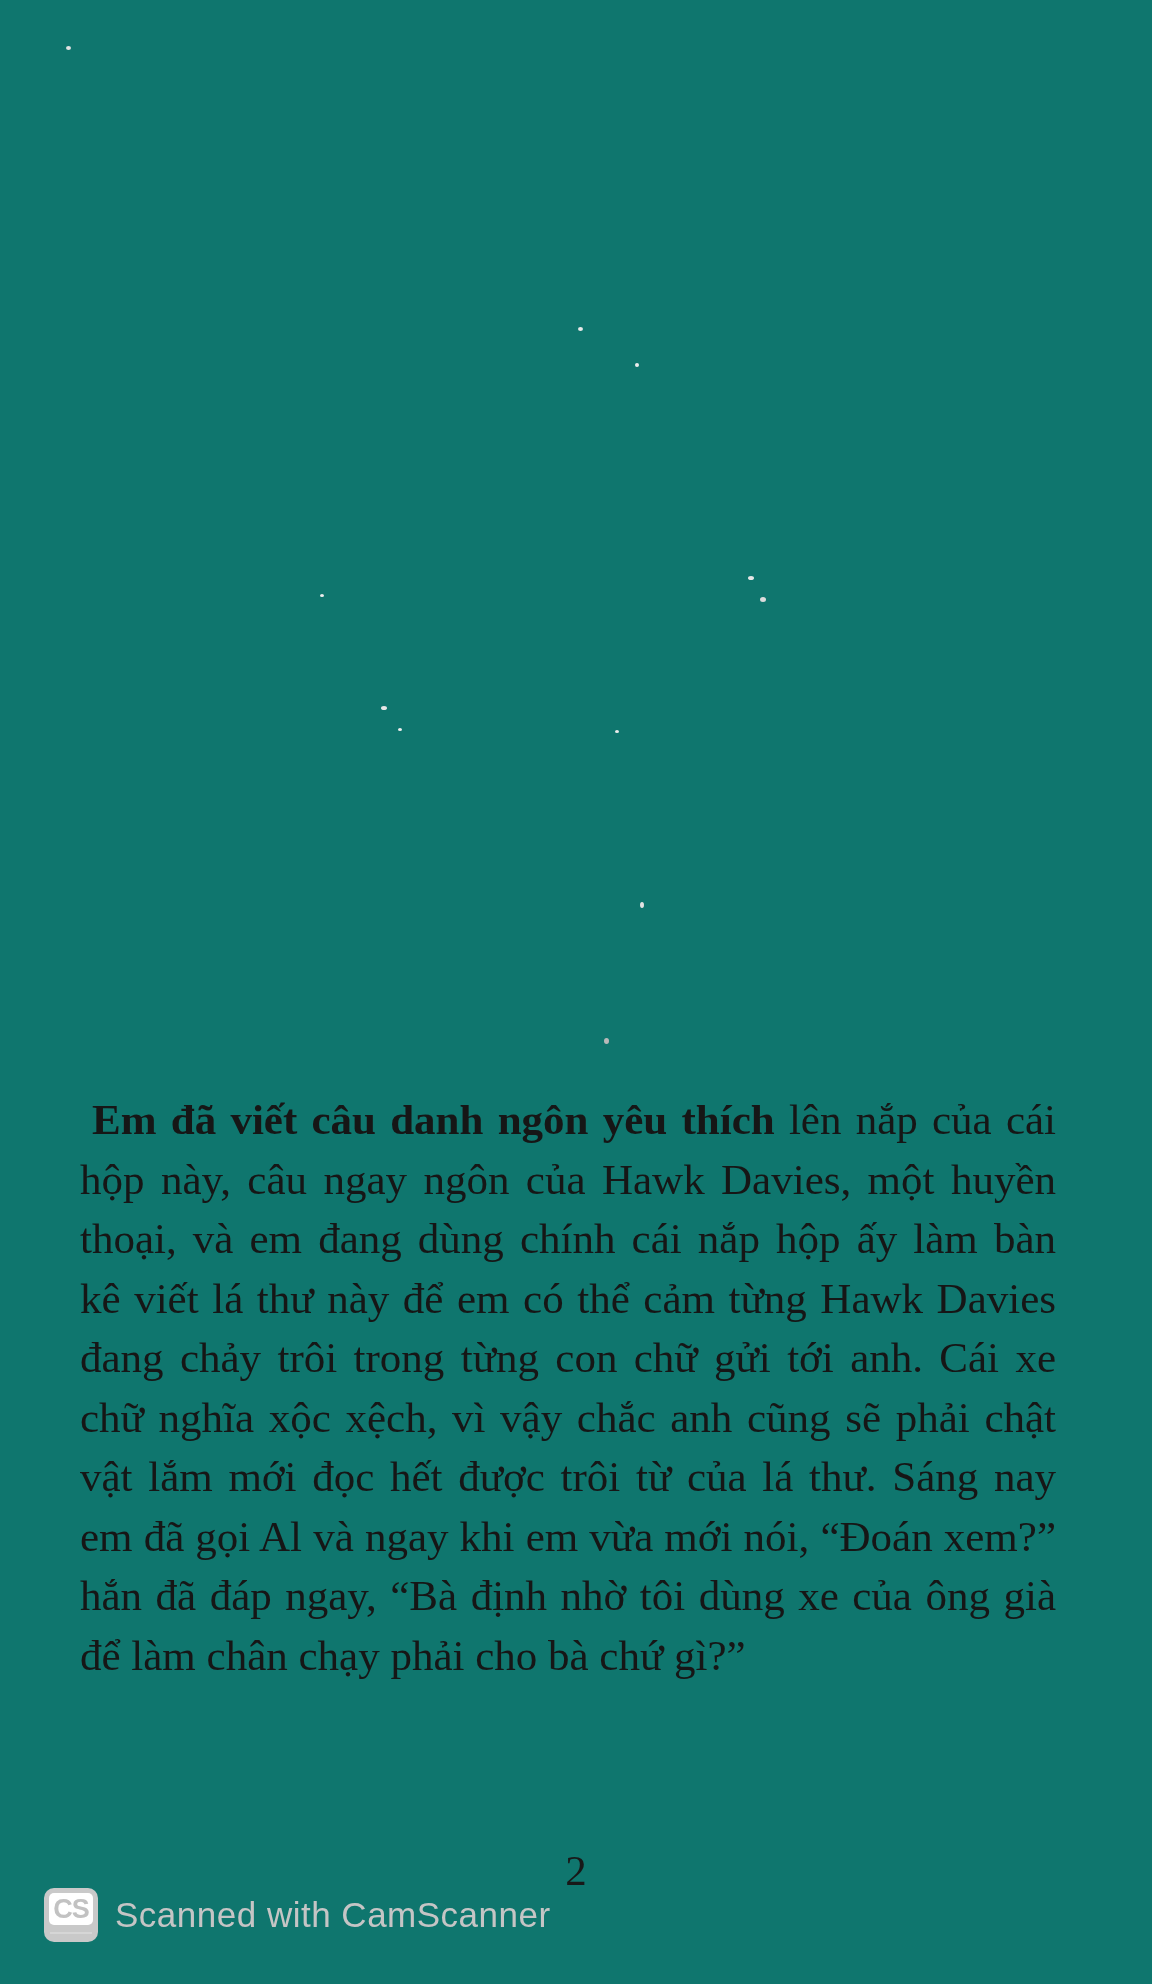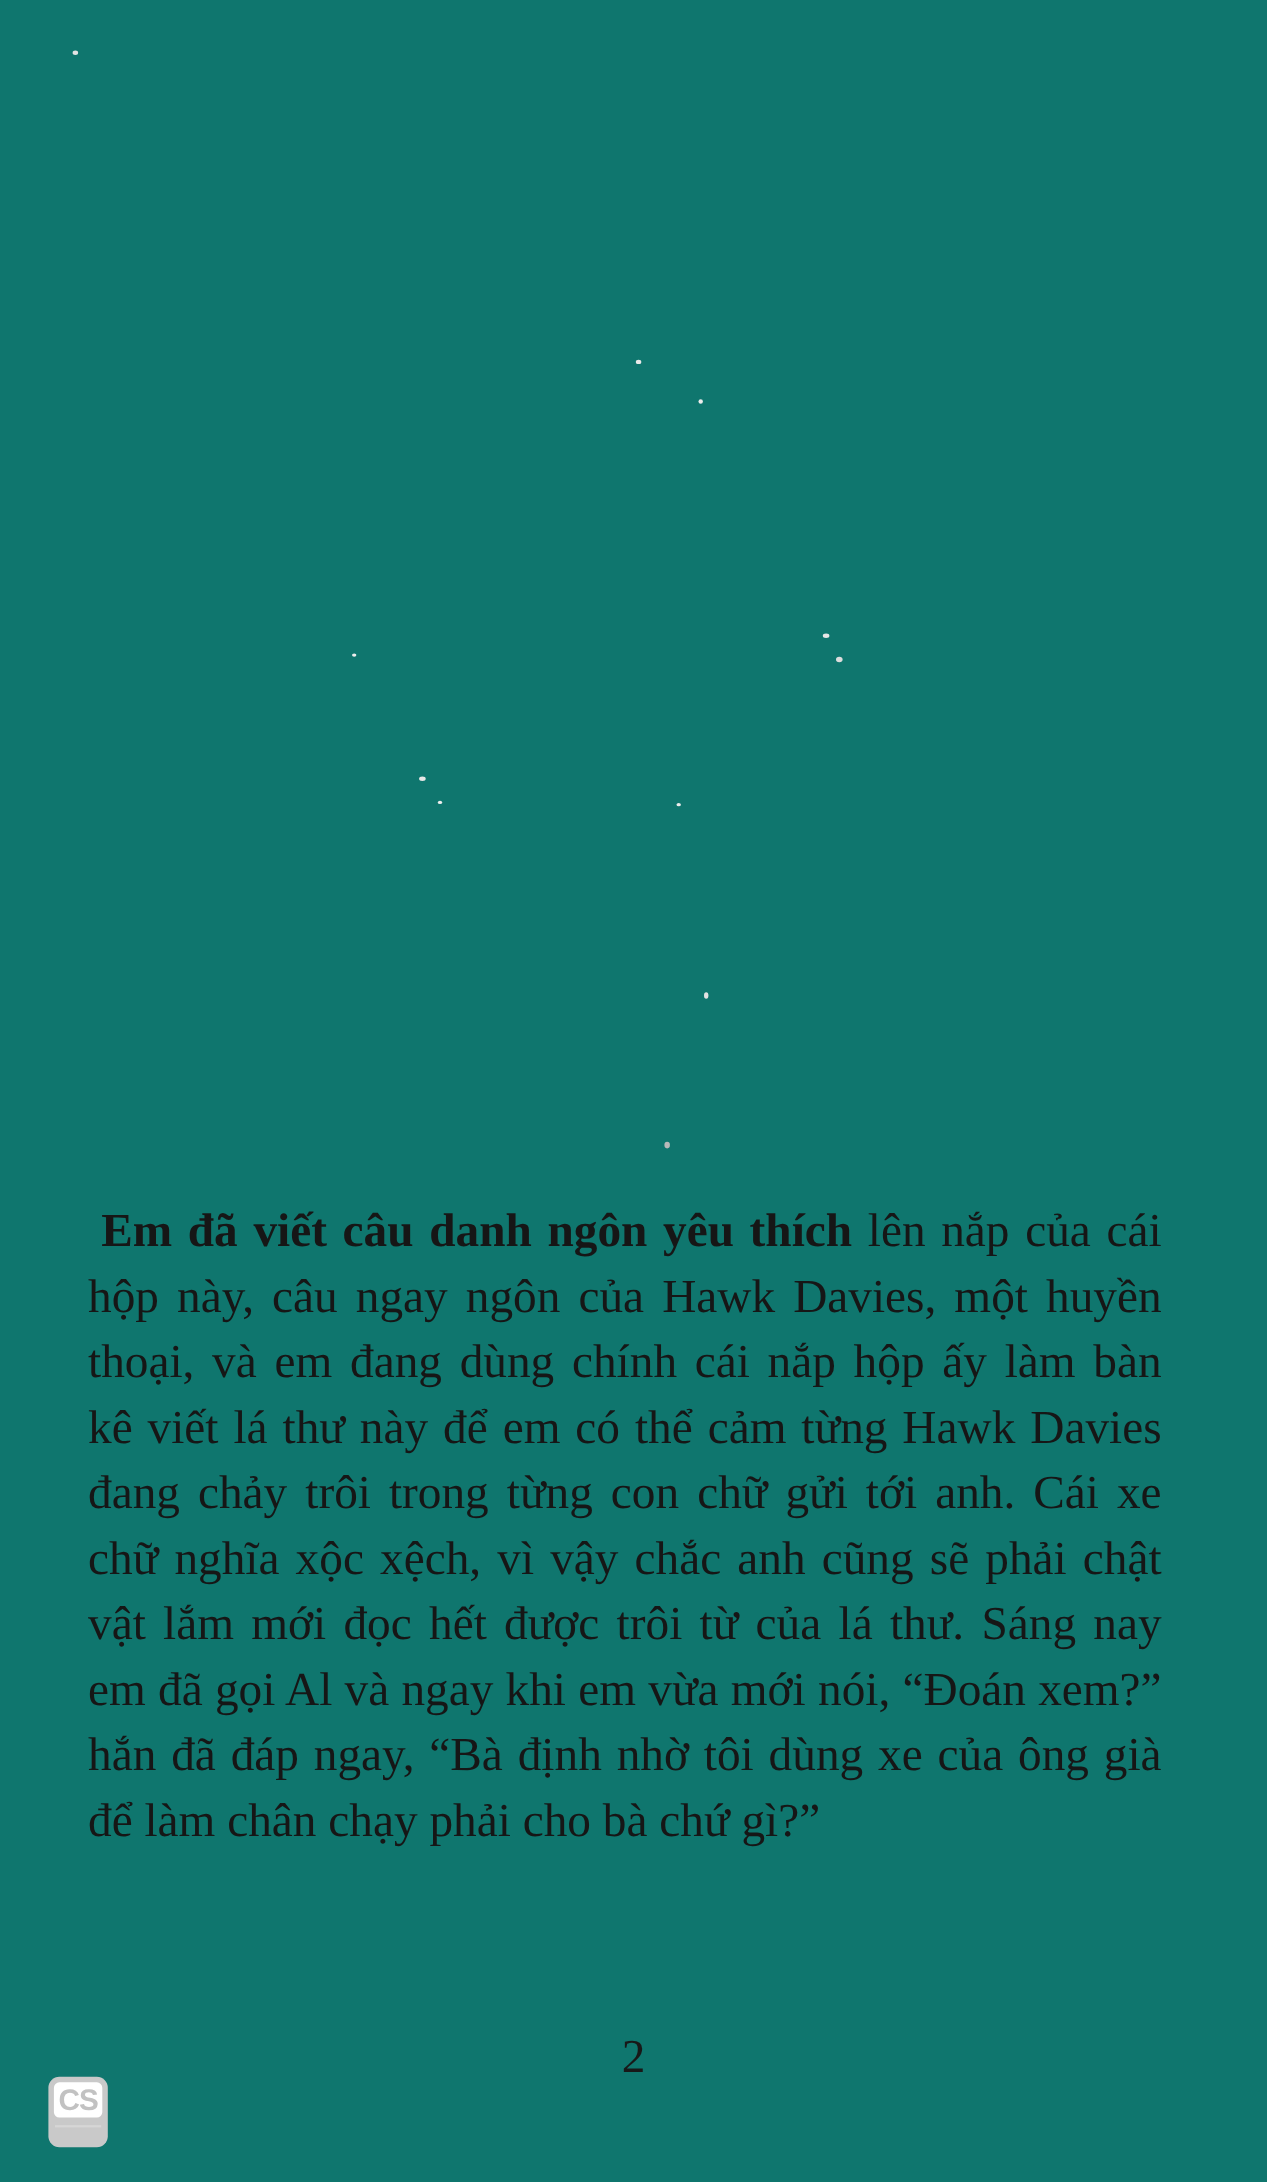--- a/index.html
+++ b/index.html
@@ -61,21 +61,21 @@
     top: 1888px;
     display: flex;
     align-items: center;
     gap: 17px;
     text-decoration: none;
     cursor: pointer;
   }
   .cs-logo {
     position: relative;
     width: 54px;
-    height: 64px;
+    height: 54px;
     background: #c9c9c9;
     border-radius: 10px;
     flex: 0 0 auto;
   }
   .cs-inner {
     position: absolute;
     left: 5px;
     right: 5px;
     top: 5px;
     height: 32px;
@@ -136,15 +136,16 @@
     <div class="line last"><span>để làm chân chạy phải cho bà chứ gì?”</span></div>
   </main>
 
   <div class="page-number">2</div>
 
   <a class="watermark">
     <span class="cs-logo">
       <span class="cs-inner">CS</span>
       <span class="cs-band-line"></span>
     </span>
+    <span class="wm-text">Scanned with CamScanner</span>
   </a>
 
 </div>
 
 </body></html>

